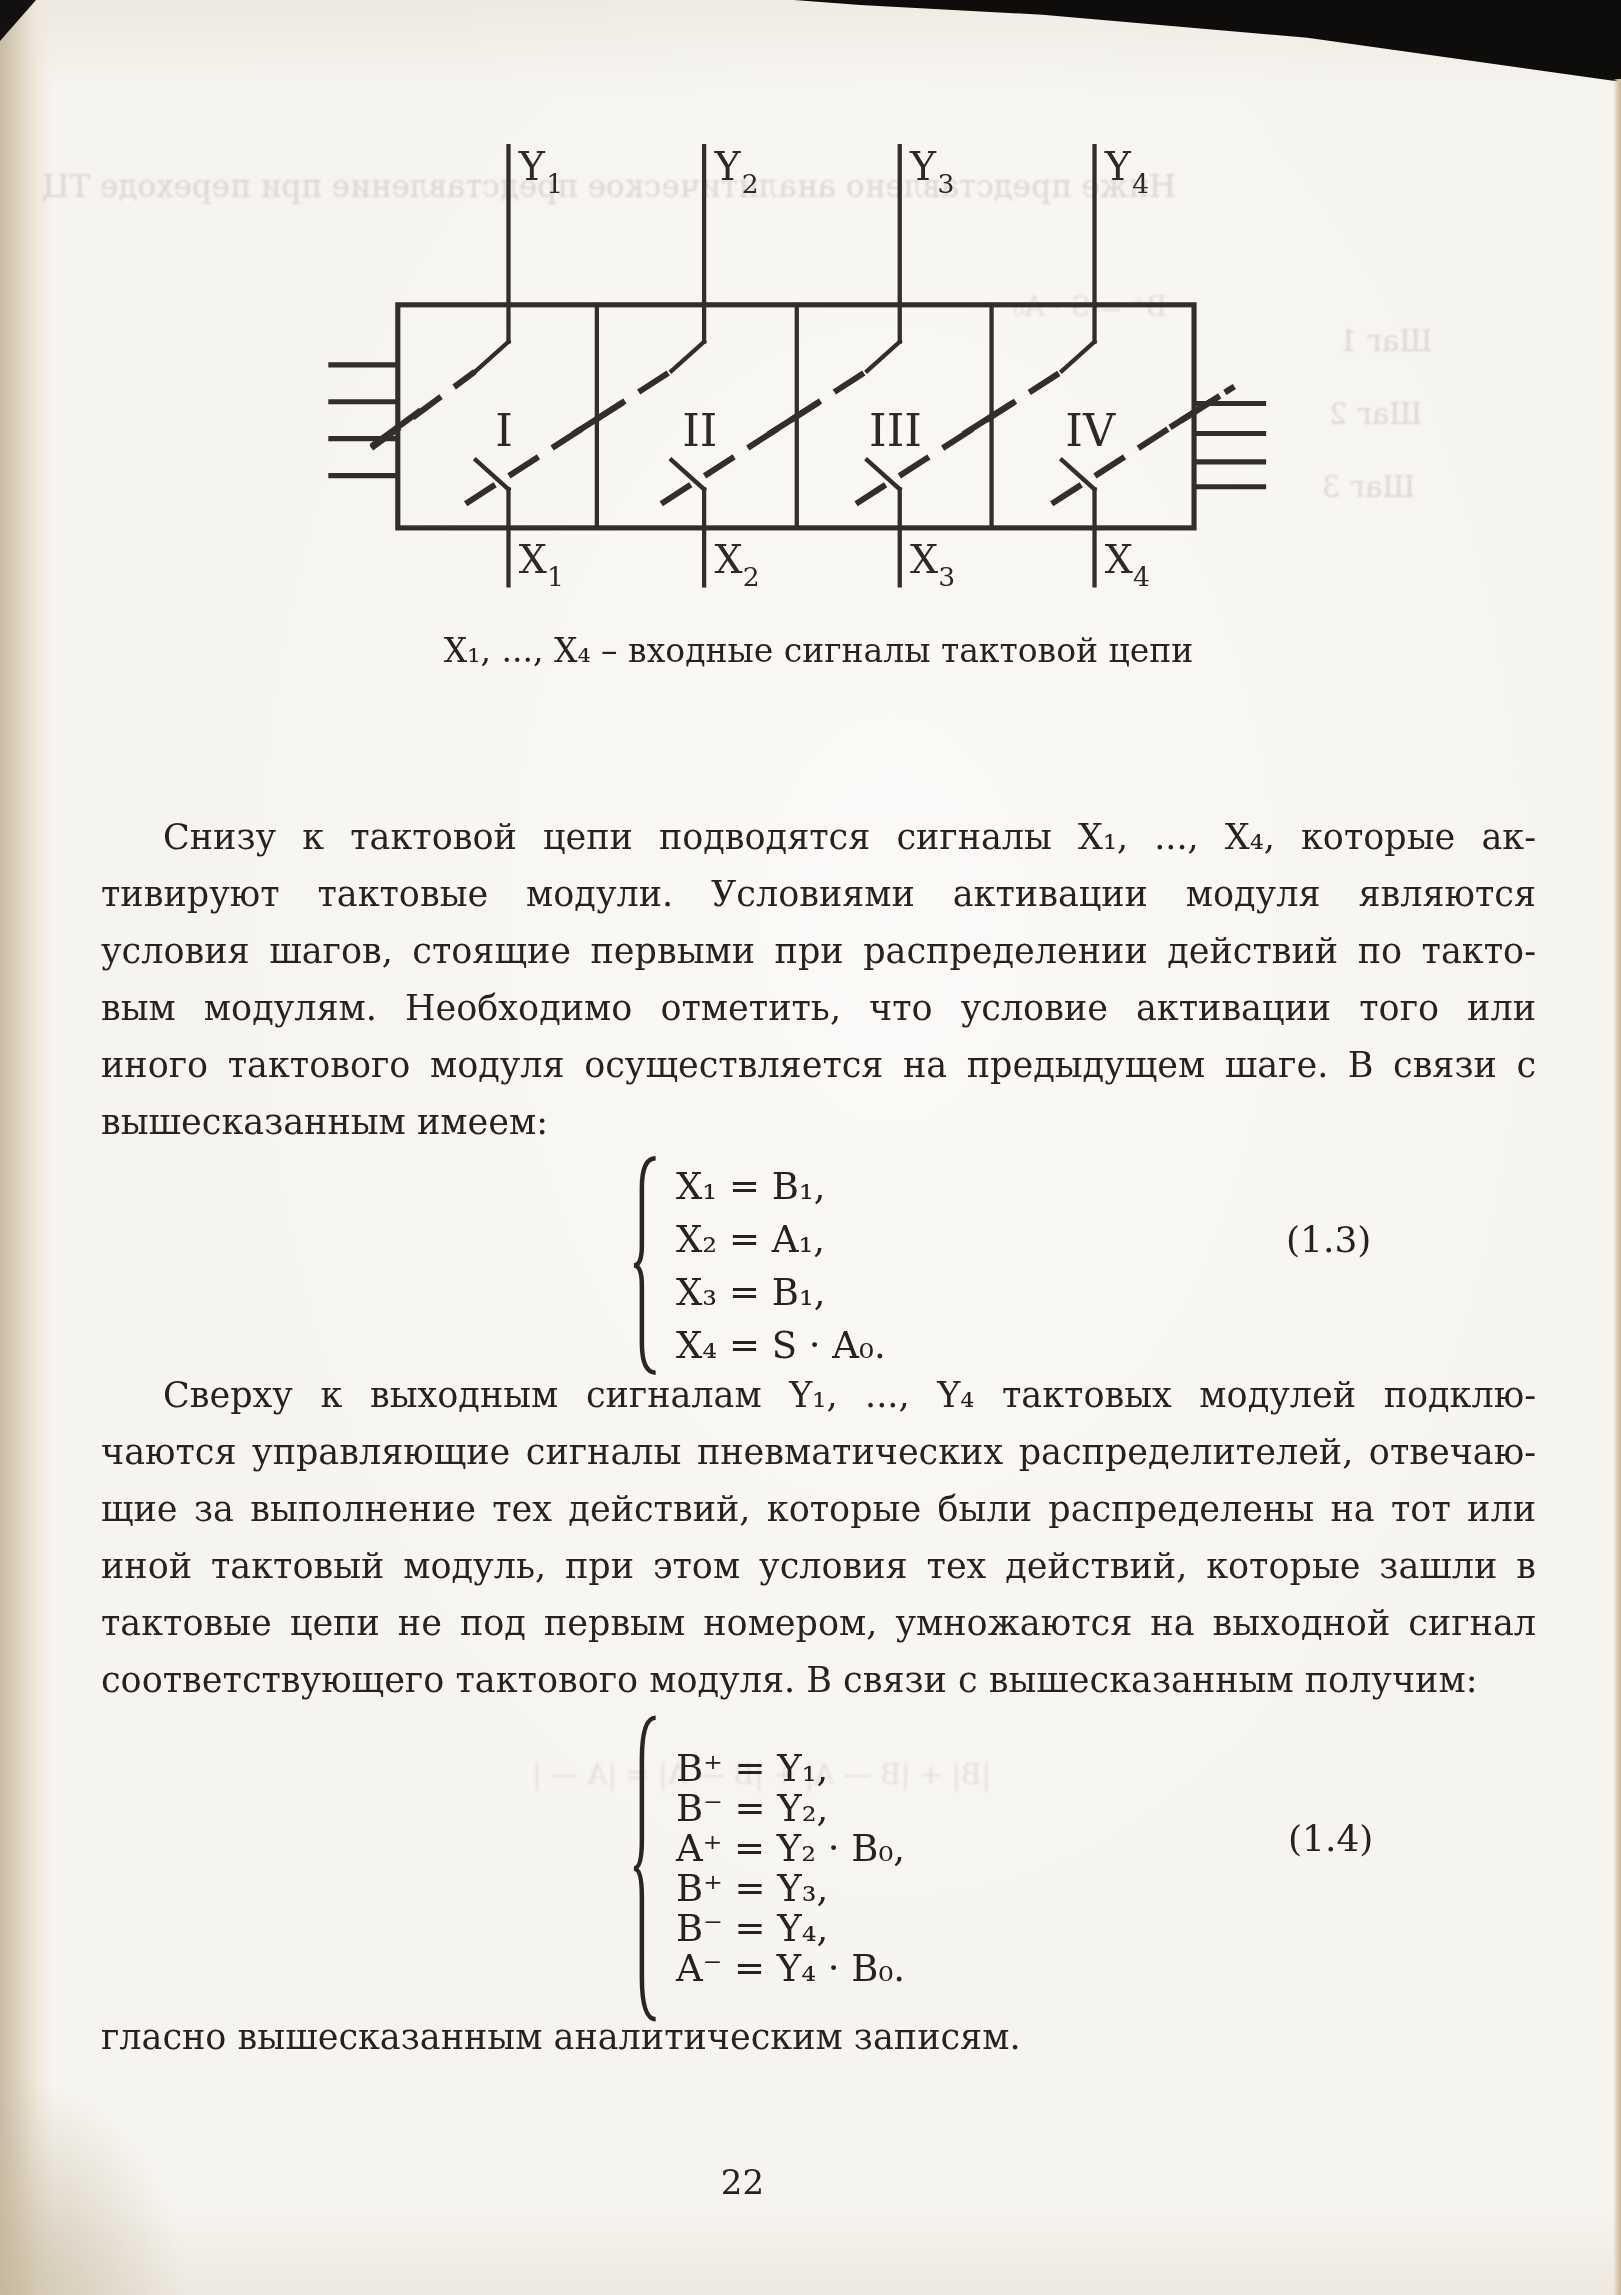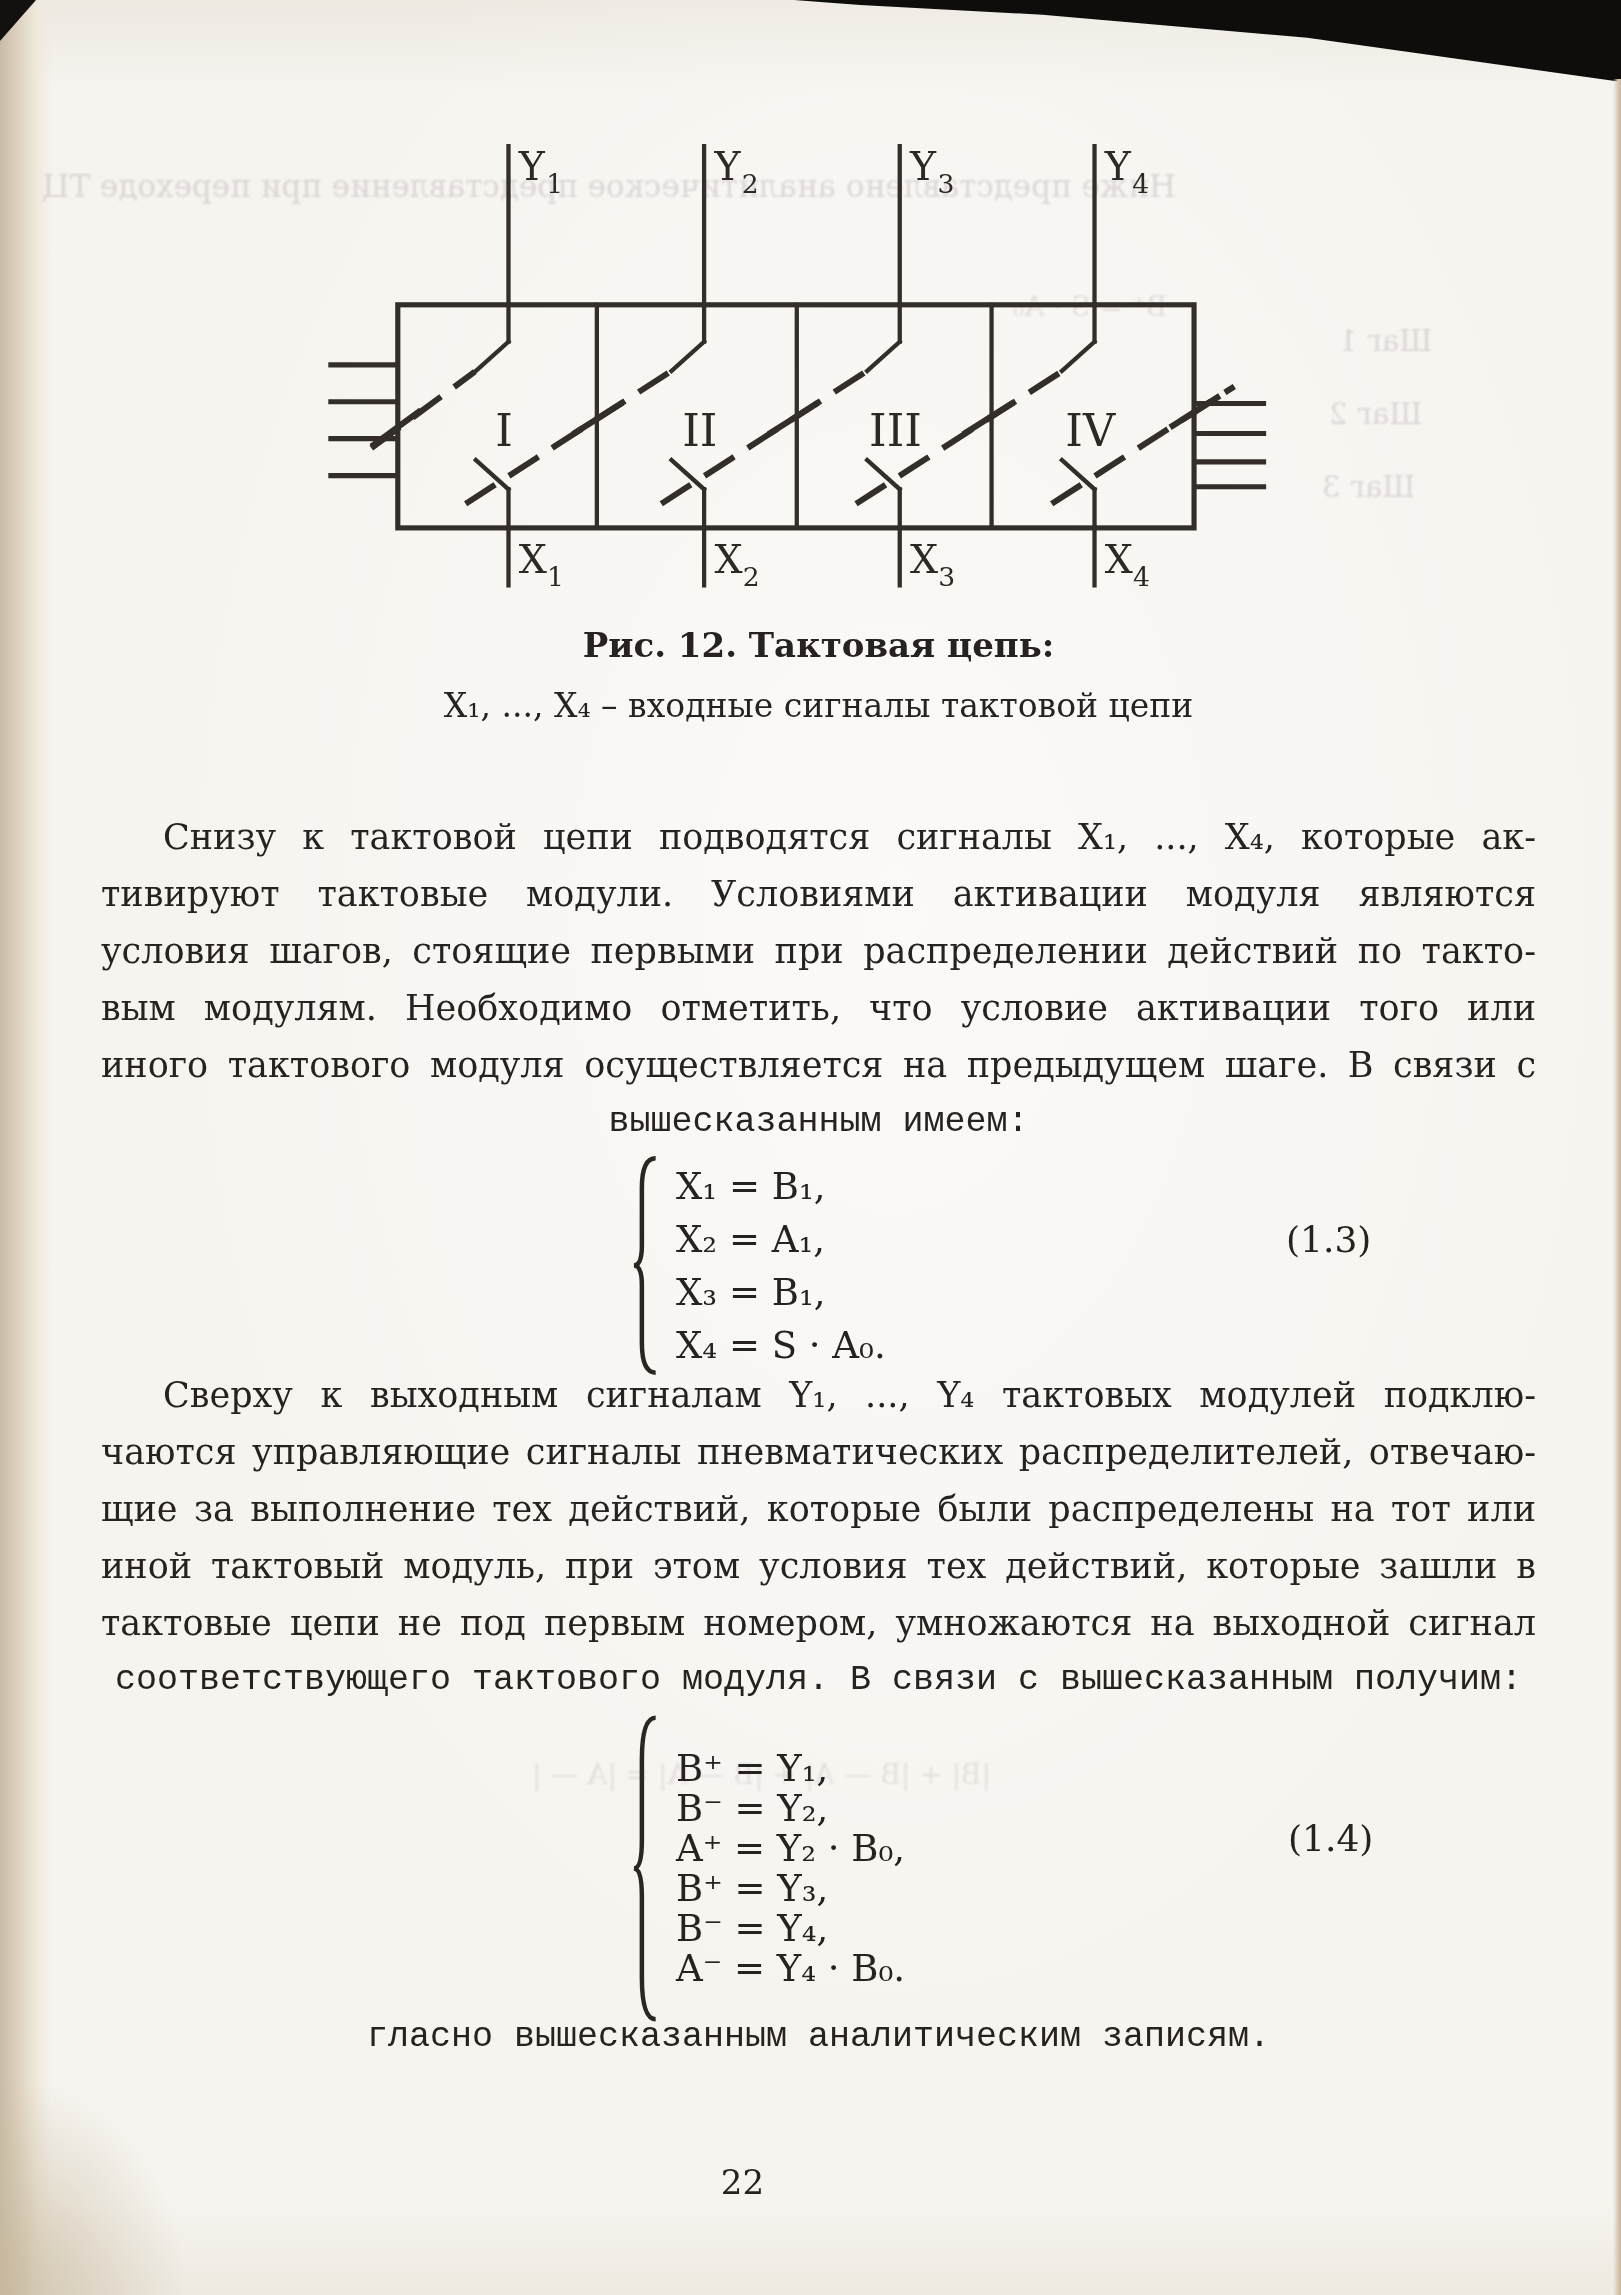--- a/index.html
+++ b/index.html
@@ -39,21 +39,21 @@
   
   .figure-svg{position:absolute;left:318px;top:103px;}
   .figure-svg text{fill:#2e2925;}
   .fig-caption{position:absolute;left:101px;top:625px;width:1435px;text-align:center;}
   .fig-caption .cap-title{font-weight:bold;font-size:34px;line-height:41px;margin-bottom:13.7px;}
   .fig-caption .cap-line{font-size:33px;line-height:52px;}
 
   
   .para{position:absolute;left:101px;width:1435px;font-size:35px;line-height:57px;}
   .para .just{white-space:pre-line;text-align:justify;text-align-last:justify;text-indent:62px;}
-  .para .last{text-align:center;font-family:Liberation Mono, monospace;}
+  .para .last{text-align:left;}
   .p1{top:809px;}
   .p2{top:1367px;}
   .p3{top:2009px;}
 
   
   .eq{position:absolute;display:flex;align-items:center;gap:16px;}
   .eq-13{left:631px;top:1155px;}
   .eq-14{left:631px;top:1713px;}
   .eq .lines{white-space:pre-line;font-size:37px;}
   .eq-13 .lines{line-height:53px;}
@@ -163,21 +163,20 @@
     <text x="402" y="538" font-size="46">X</text>
     <text x="435" y="553" font-size="31">2</text>
     <text x="630" y="538" font-size="46">X</text>
     <text x="663" y="553" font-size="31">3</text>
     <text x="857" y="538" font-size="46">X</text>
     <text x="890" y="553" font-size="31">4</text>
   </g>
 </svg>
 
 <div class="fig-caption">
-  <div class="cap-title">Рис. 12. Тактовая цепь:</div>
   <div class="cap-line">X₁, ..., X₄ – входные сигналы тактовой цепи</div>
 </div>
 
 <div class="para p1">
   <div class="just">Снизу к тактовой цепи подводятся сигналы X₁, ..., X₄, которые ак-
 тивируют тактовые модули. Условиями активации модуля являются
 условия шагов, стоящие первыми при распределении действий по такто-
 вым модулям. Необходимо отметить, что условие активации того или
 иного тактового модуля осуществляется на предыдущем шаге. В связи с</div>
   <div class="last">вышесказанным имеем:</div>

